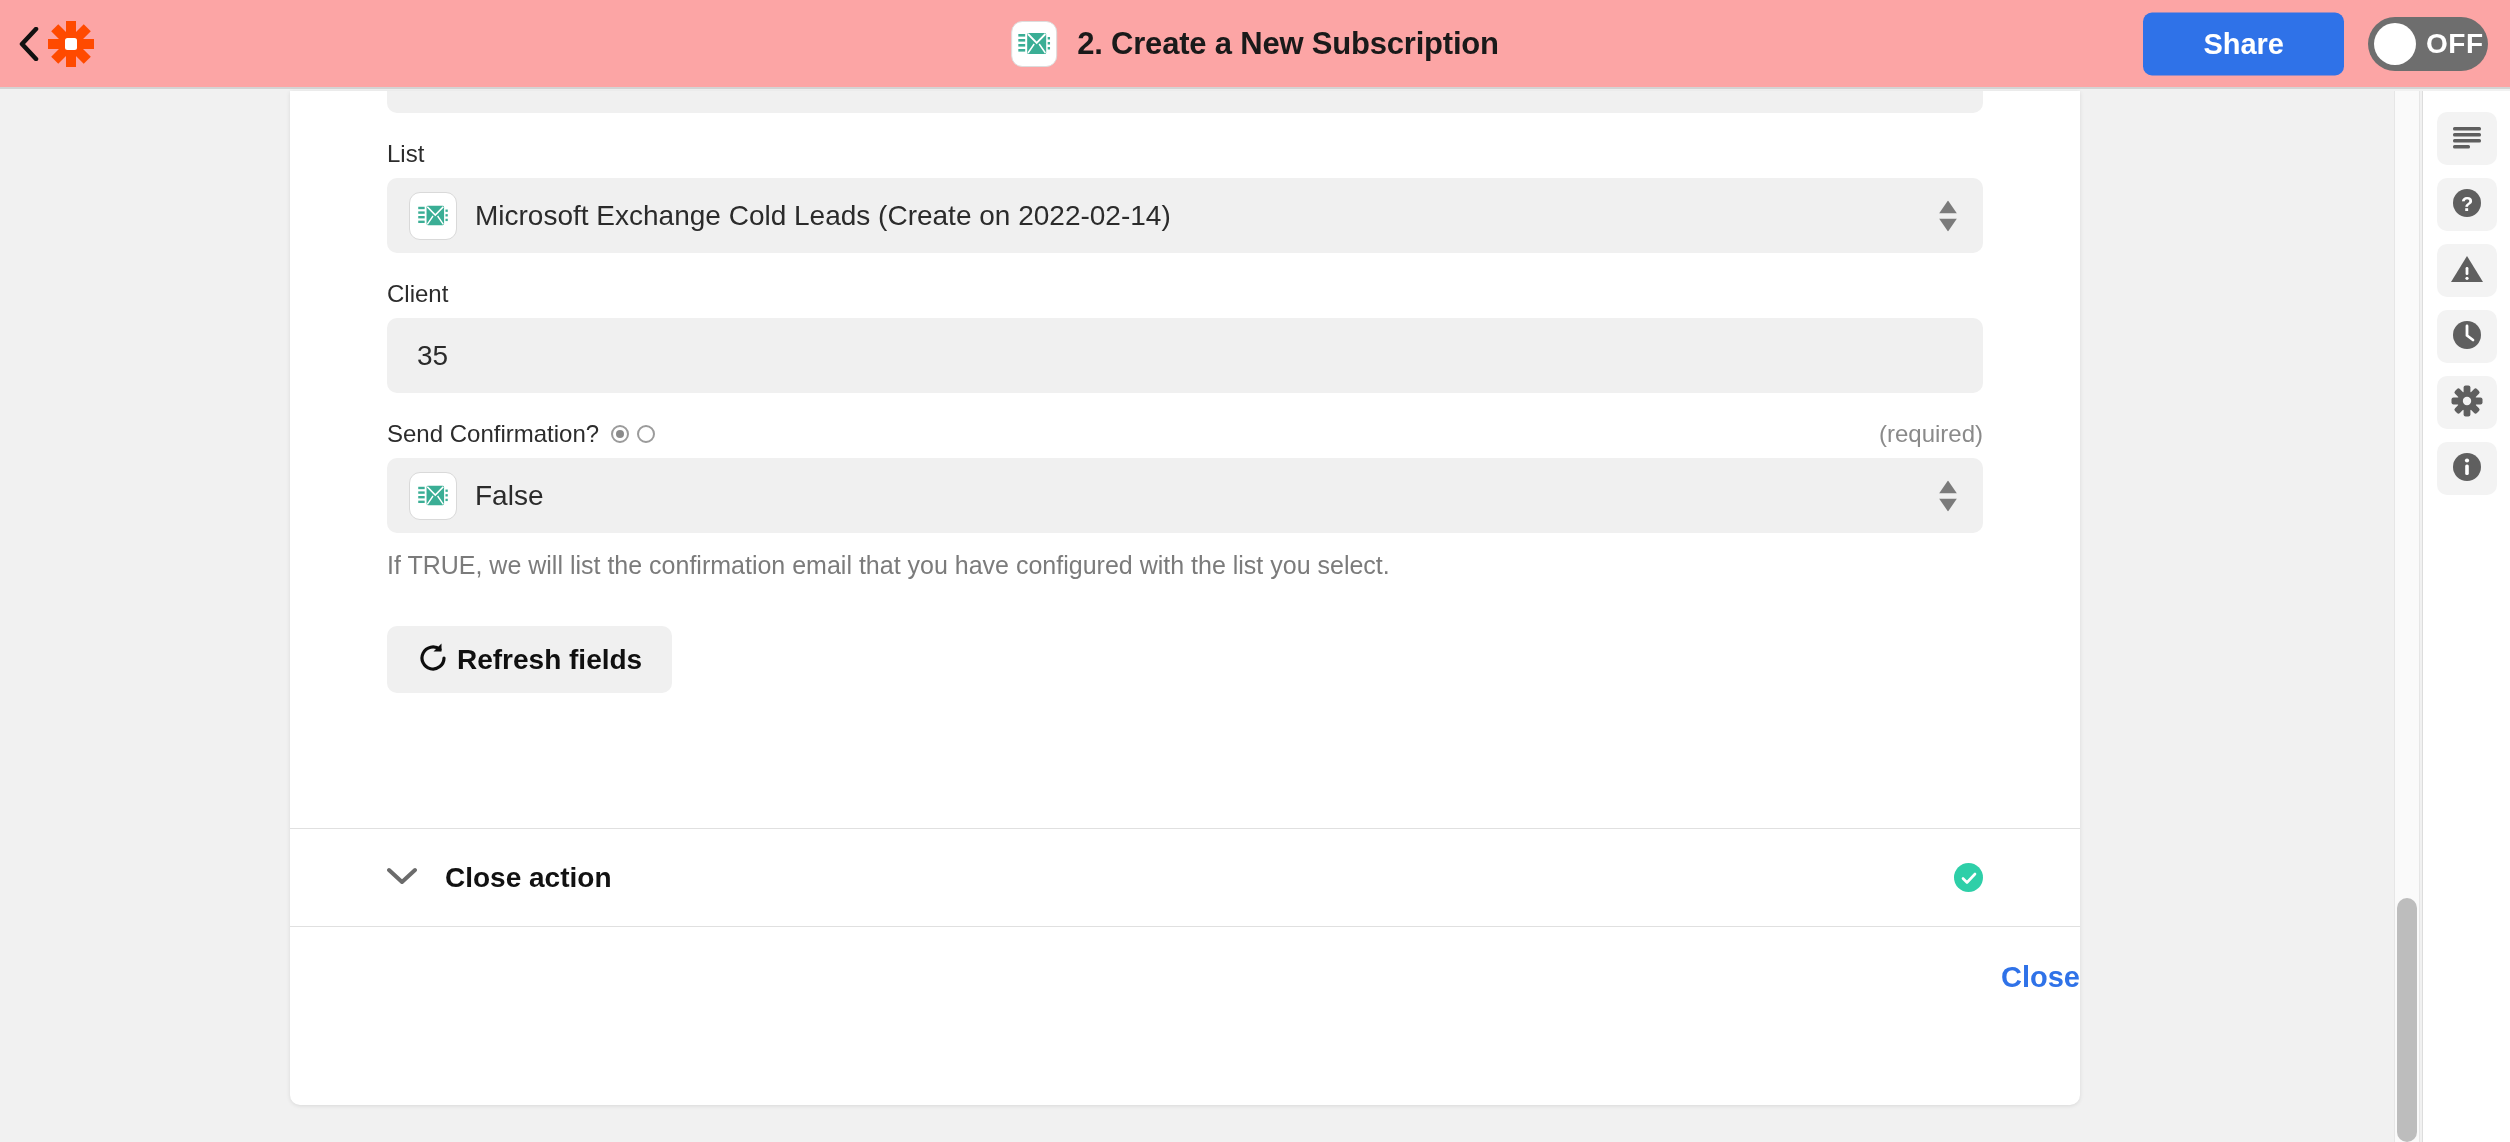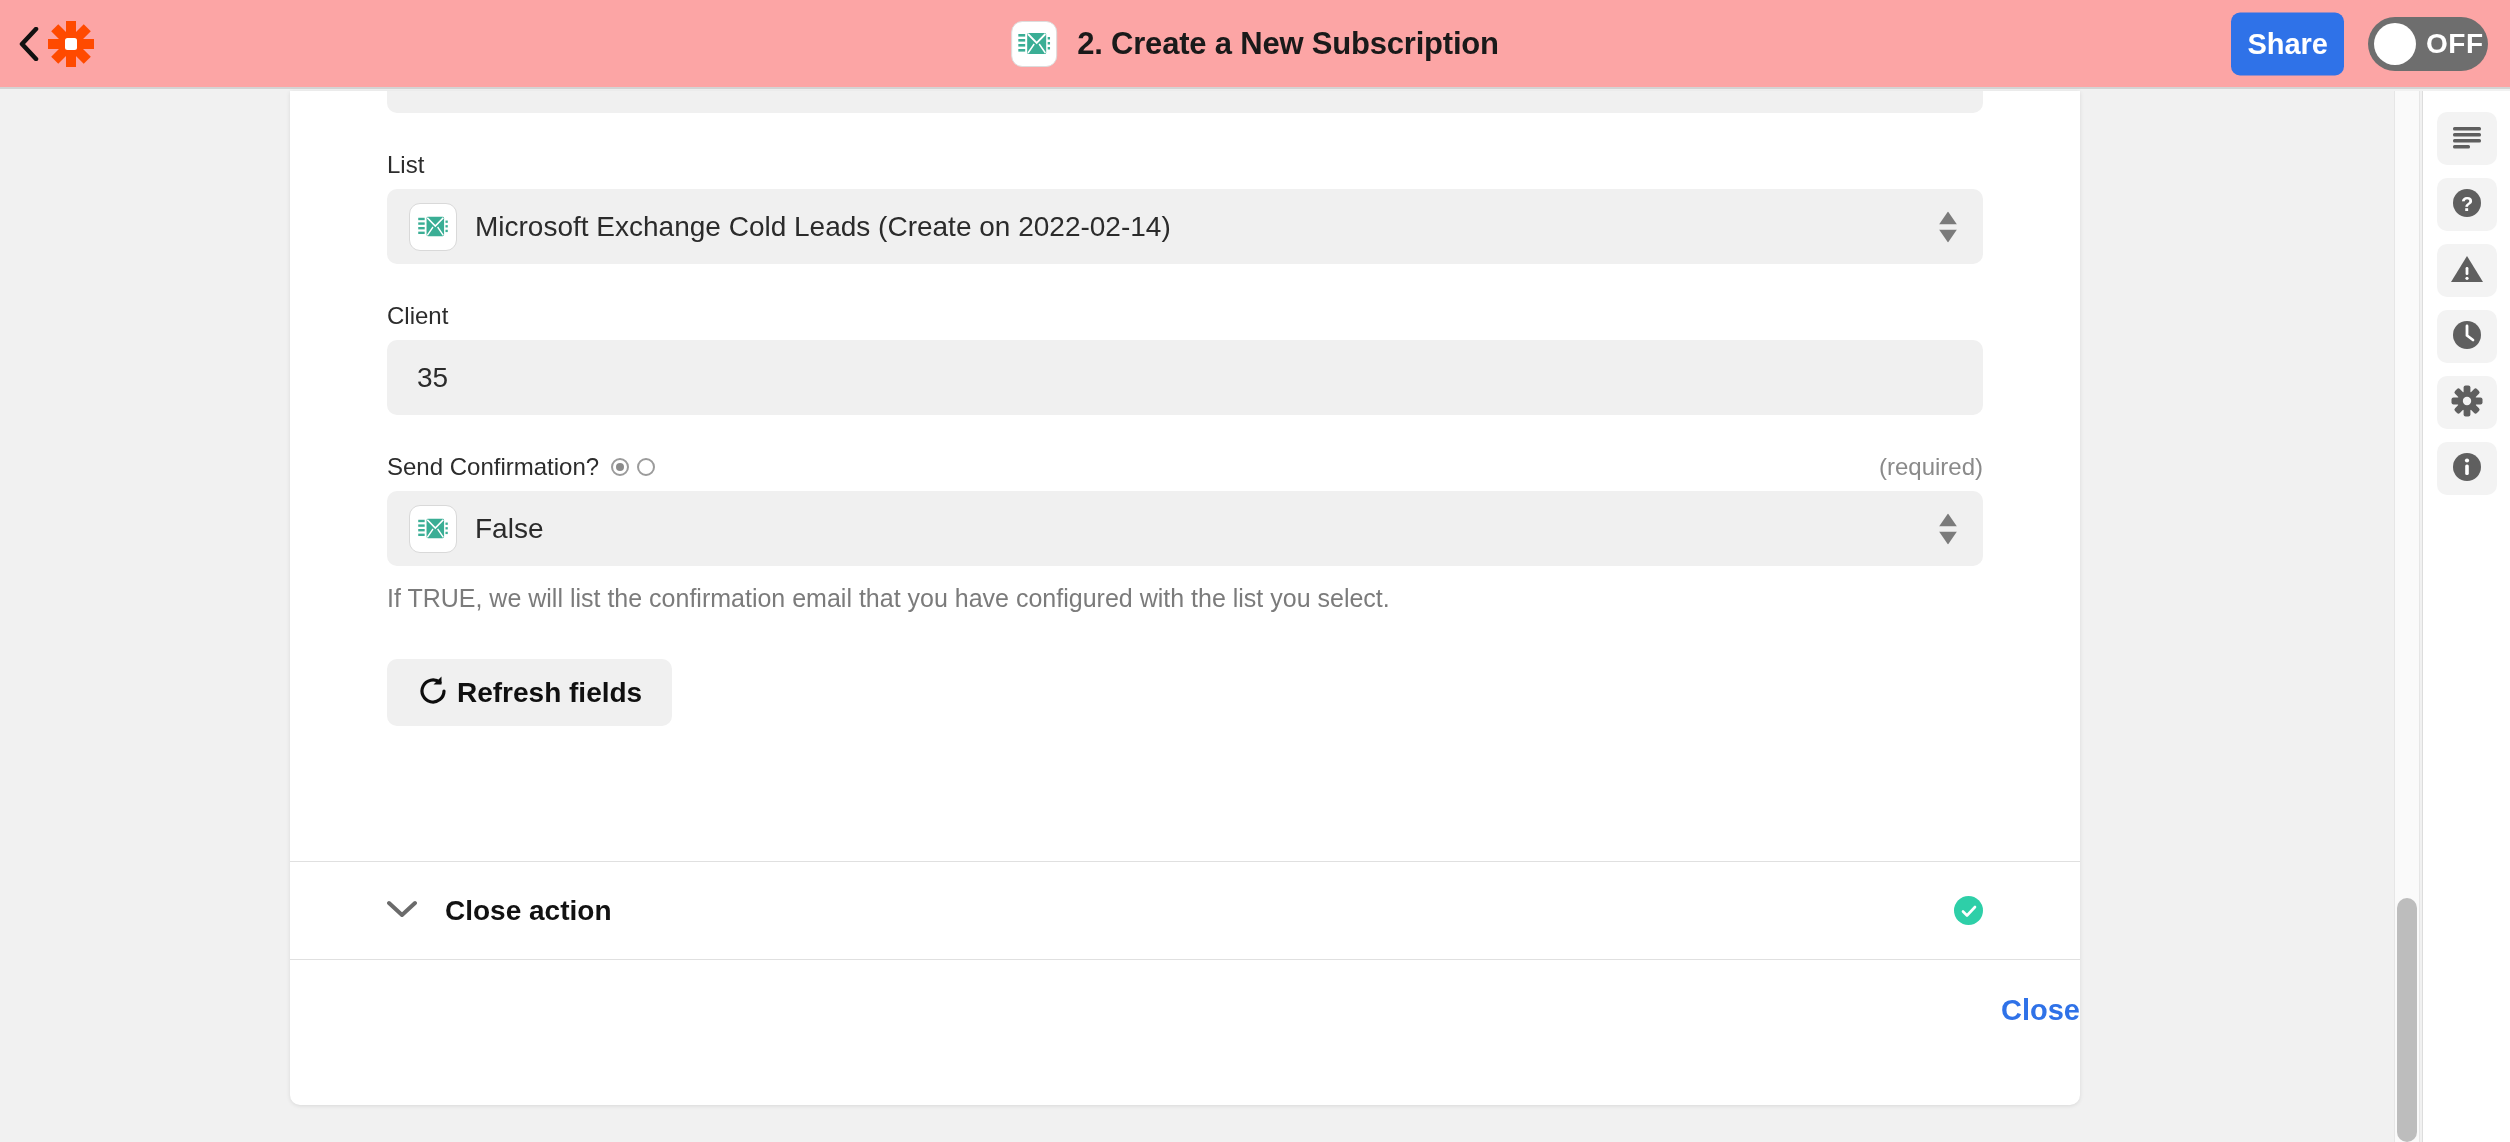--- a/index.html
+++ b/index.html
@@ -36,21 +36,21 @@
     width: 46px; height: 46px; border: 1.5px solid #dcdcdc; border-radius: 11px;
     background: #ffffff; display: flex; align-items: center; justify-content: center;
     flex: 0 0 auto;
   }
   .header-title {
     font-size: 31px; font-weight: bold; color: #1a1a1a; letter-spacing: -0.2px;
   }
   .share-btn {
     position: absolute; right: 166px; top: 50%; transform: translateY(-50%);
     background: #2f72e8; color: #ffffff; font-size: 29px; font-weight: bold;
-    border: none; border-radius: 9px; padding: 15px 16px; cursor: pointer;
+    border: none; border-radius: 9px; padding: 15px 60px; cursor: pointer;
     font-family: "Liberation Sans", sans-serif;
     text-align: right;
   }
   .toggle {
     position: absolute; right: 22px; top: 50%; transform: translateY(-50%);
     width: 120px; height: 54px; border-radius: 27px; background: #6e6e6e;
     display: flex; align-items: center; cursor: pointer;
   }
   .toggle .knob {
     width: 42px; height: 42px; border-radius: 50%; background: #ffffff; margin-left: 6px;
@@ -64,21 +64,21 @@
   .card {
     position: absolute; left: 290px; top: 91px; width: 1790px; height: 1014px;
     background: #ffffff; border-radius: 0 0 10px 10px;
     box-shadow: 0 1px 4px rgba(0,0,0,0.10);
     overflow: hidden;
   }
   .form-area { position: relative; padding: 0 97px; }
   .clipped-field {
     margin-top: 0; height: 22px; background: #f0f0f0; border-radius: 0 0 10px 10px;
   }
-  .field { margin-top: 38px; }
+  .field { margin-top: 27px; }
   .field-label-row {
     display: flex; align-items: center; justify-content: space-between;
     margin-bottom: 10px;
   }
   .field-label-left { display: flex; align-items: center; gap: 9px; }
   .field-label {
     font-size: 24px; color: #2c2c2c; font-weight: normal;
   }
   .required-note { font-size: 24px; color: #8a8a8a; }
   .radio-group { display: flex; align-items: center; gap: 8px; margin-left: 3px; }

